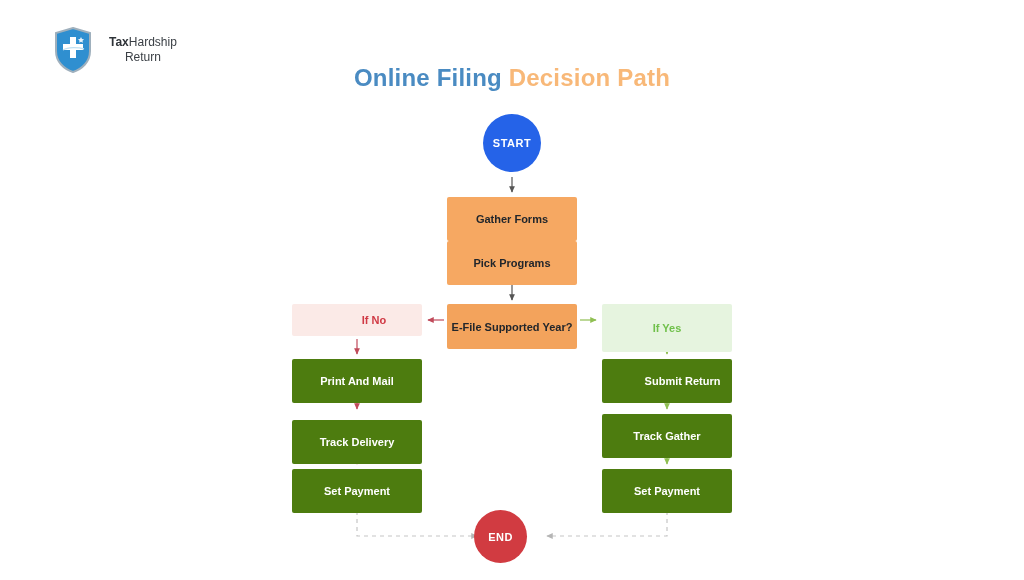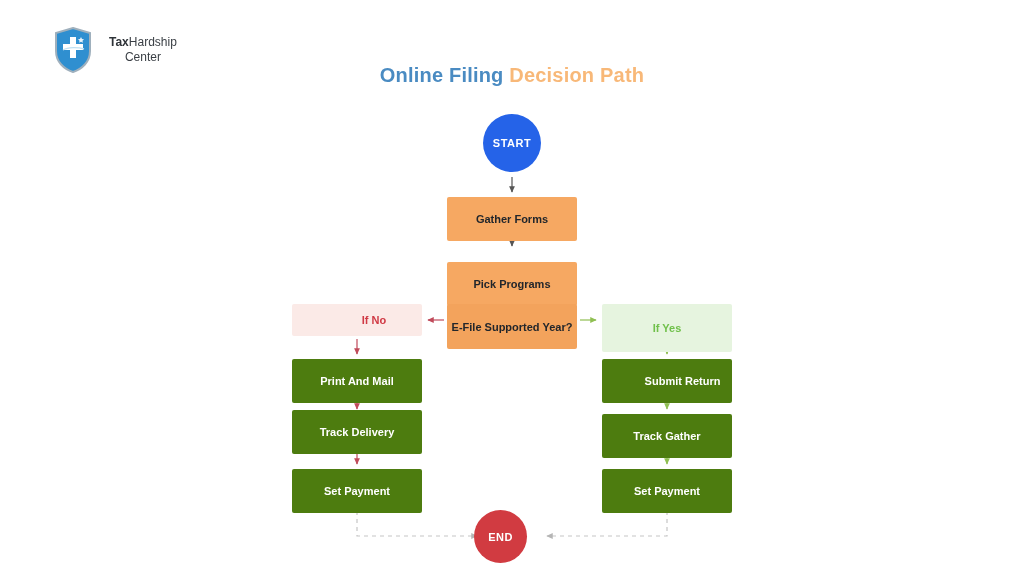--- a/index.html
+++ b/index.html
@@ -7,21 +7,21 @@
     position:relative;width:1024px;height:580px;background:#ffffff;overflow:hidden;
     font-family:"Liberation Sans","DejaVu Sans",sans-serif;
   }
   
   .logo{position:absolute;left:54px;top:27px;display:flex;align-items:flex-start;gap:17px;}
   .logo-shield{width:38px;height:46px;flex:0 0 auto;}
   .logo-text{font-size:12px;line-height:15px;color:#3a3f45;text-align:center;padding-top:8px;}
   .logo-text .b{font-weight:bold;color:#2e3338;}
   
   .title{position:absolute;left:0;top:64px;width:1024px;text-align:center;
-         font-size:20px;font-weight:bold;letter-spacing:.2px;}
+         font-size:24px;font-weight:bold;letter-spacing:.2px;}
   .title .t1{color:#4a8bc2;}
   .title .t2{color:#f8b878;}
   
   .node{position:absolute;display:flex;align-items:center;justify-content:center;
         font-size:11px;font-weight:bold;box-sizing:border-box;}
   .circle{border-radius:50%;color:#ffffff;letter-spacing:.5px;}
   .start{left:483px;top:114px;width:58px;height:58px;background:#2563e8;}
   .end{left:474px;top:510px;width:53px;height:53px;background:#d13b41;}
   .box{width:130px;height:44px;border-radius:2px;color:#22262b;}
   .orange{background:#f6a862;}
@@ -77,39 +77,39 @@
 
   <div class="logo">
     <svg class="logo-shield" viewBox="0 0 38 46" xmlns="http://www.w3.org/2000/svg">
       <path d="M19 1 L36 6 V24 C36 35 28 42 19 45 C10 42 2 35 2 24 V6 Z" fill="#2f8fd0" stroke="#9fb0bd" stroke-width="2"></path>
       <path d="M16 10 h6 v7 h7 v6 h-7 v8 h-6 v-8 h-7 v-6 h7 z" fill="#ffffff"></path>
       <path d="M27 10 l1 2 2 .3 -1.5 1.4 .4 2 -1.9 -1 -1.8 1 .3 -2 -1.5 -1.4 2 -.3 z" fill="#e9f3fa"></path>
       <path d="M9 23 C14 20 24 20 30 22" fill="none" stroke="#bfe0f2" stroke-width="1.4"></path>
     </svg>
     <div class="logo-text">
       <span class="b">Tax</span><span>Hardship</span><br>
-      <span>Center</span>
+      <span>Return</span>
     </div>
   </div>
 
   <div class="title">
     <span class="t1">Online Filing </span><span class="t2">Decision Path</span>
   </div>
 
   <div class="node circle start">START</div>
 
   <div class="node box orange cx-mid" style="top:197px;">Gather Forms</div>
-  <div class="node box orange cx-mid" style="top:262px;">Pick Programs</div>
+  <div class="node box orange cx-mid" style="top:241px;">Pick Programs</div>
   <div class="node box decision cx-mid" style="top:304px;">E-File Supported Year?</div>
 
   <div class="node box ifno cx-left" style="top:304px;">If No</div>
   <div class="node box ifyes cx-right" style="top:304px;">If Yes</div>
 
   <div class="node box blue cx-left" style="top:359px;">Print And Mail</div>
-  <div class="node box blue cx-left" style="top:410px;">Track Delivery</div>
+  <div class="node box blue cx-left" style="top:420px;">Track Delivery</div>
   <div class="node box blue cx-left" style="top:469px;">Set Payment</div>
 
   <div class="node box blue cx-right" style="top:359px;padding-left:31px;">Submit Return</div>
   <div class="node box blue cx-right" style="top:414px;">Track Gather</div>
   <div class="node box blue cx-right" style="top:469px;">Set Payment</div>
 
   <div class="node circle end">END</div>
 
 </div>
 

